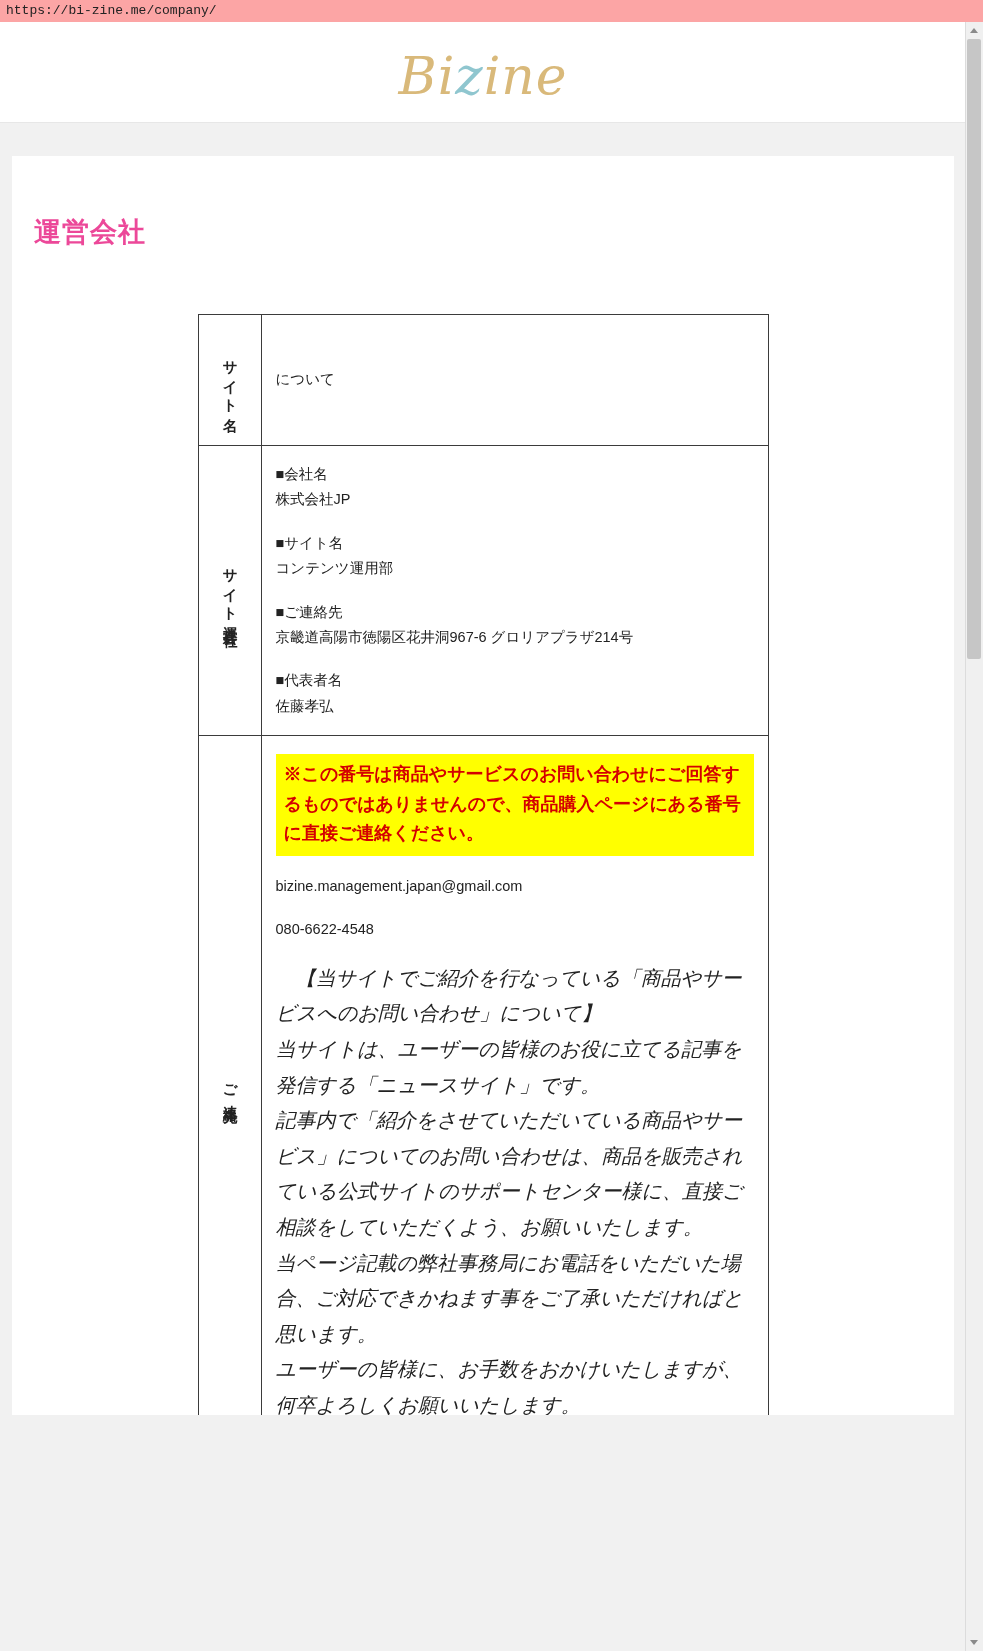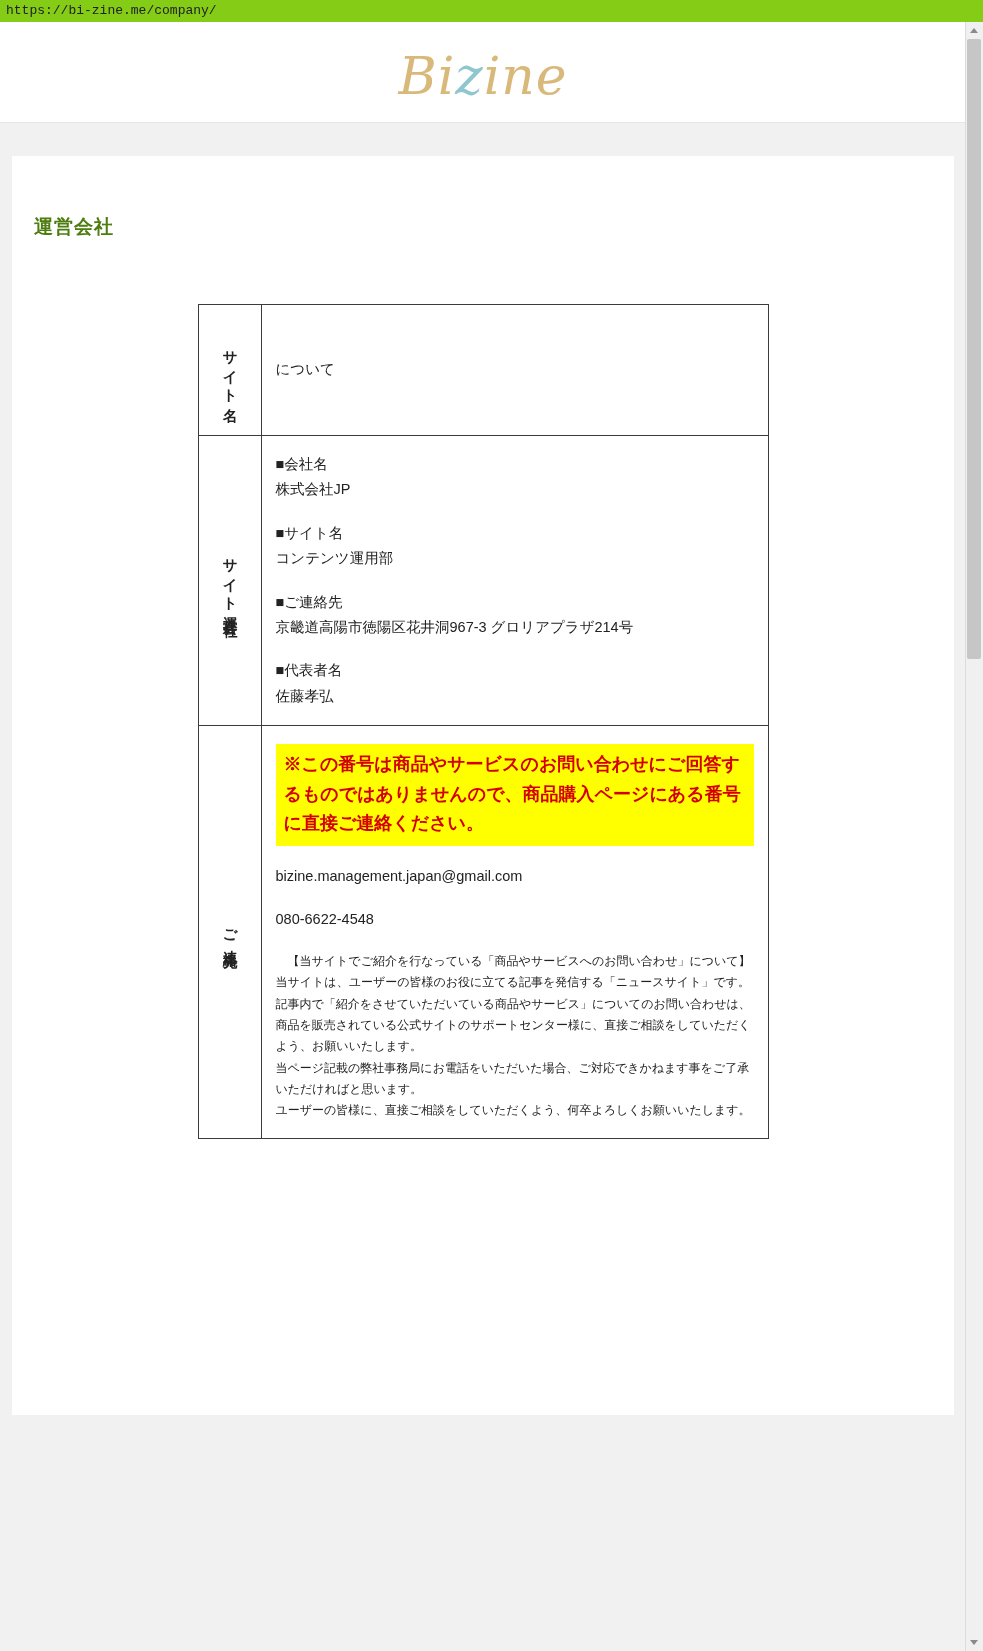--- a/index.html
+++ b/index.html
@@ -11,21 +11,21 @@
     width: 983px;
     height: 1651px;
     font-family: "Liberation Sans", sans-serif;
     position: relative;
     overflow: hidden;
   }
 
   
   .urlbar {
     height: 22px;
-    background: #84cc16;
+    background: #fca5a5;
     color: #222222;
     font-family: "Liberation Mono", monospace;
     font-size: 13px;
     line-height: 22px;
     padding-left: 6px;
     white-space: nowrap;
     overflow: hidden;
   }
 
   
@@ -124,23 +124,23 @@
 
   .content-card {
     background: #ffffff;
     margin: 0 12px;
     min-height: 1260px;
     padding: 0;
     position: relative;
   }
 
   .page-title {
-    font-size: 19px;
+    font-size: 27px;
     font-weight: bold;
-    color: #4d7c0f;
+    color: #ec4899;
     padding: 58px 0 0 22px;
     letter-spacing: 1px;
   }
 
   
   table.info {
     border-collapse: collapse;
     margin: 64px auto 0 auto;
     width: 571px;
     table-layout: fixed;
@@ -186,23 +186,24 @@
     padding: 6px 8px 7px 8px;
     margin: 2px 0 18px 0;
   }
   .contact-line {
     margin: 0 0 18px 0;
     font-size: 14.5px;
     color: #222222;
   }
   .para {
     margin: 0;
-    font-size: 12px;
+    font-size: 20px;
     line-height: 1.78;
     color: #222222;
+    font-style: italic;
   }
   .para.indent {
     text-indent: 1em;
   }
 
   .footer-strip {
     position: absolute;
     left: 0;
     top: 1393px;
     width: 966px;
@@ -245,39 +246,39 @@
           <tr>
             <td class="label">
               <span class="vtext">サイト運営会社</span>
             </td>
             <td class="value">
               <div class="blockline">■会社名</div>
               <div class="blockline">株式会社JP</div>
               <div class="blockline gap">■サイト名</div>
               <div class="blockline">コンテンツ運用部</div>
               <div class="blockline gap">■ご連絡先</div>
-              <div class="blockline">京畿道高陽市徳陽区花井洞967-3 グロリアプラザ214号</div>
+              <div class="blockline">京畿道高陽市徳陽区花井洞967-6 グロリアプラザ214号</div>
               <div class="blockline gap">■代表者名</div>
               <div class="blockline">佐藤孝弘</div>
             </td>
           </tr>
 
           <tr>
             <td class="label">
               <span class="vtext">ご連絡先</span>
             </td>
             <td class="value">
               <div class="notice">※この番号は商品やサービスのお問い合わせにご回答するものではありませんので、商品購入ページにある番号に直接ご連絡ください。</div>
               <div class="contact-line">bizine.management.japan@gmail.com</div>
               <div class="contact-line">080-6622-4548</div>
               <p class="para indent">【当サイトでご紹介を行なっている「商品やサービスへのお問い合わせ」について】</p>
               <p class="para">当サイトは、ユーザーの皆様のお役に立てる記事を発信する「ニュースサイト」です。</p>
               <p class="para">記事内で「紹介をさせていただいている商品やサービス」についてのお問い合わせは、商品を販売されている公式サイトのサポートセンター様に、直接ご相談をしていただくよう、お願いいたします。</p>
               <p class="para">当ページ記載の弊社事務局にお電話をいただいた場合、ご対応できかねます事をご了承いただければと思います。</p>
-              <p class="para">ユーザーの皆様に、直接ご相談をしていただくよう、何卒よろしくお願いいたします。</p>
+              <p class="para">ユーザーの皆様に、お手数をおかけいたしますが、何卒よろしくお願いいたします。</p>
             </td>
           </tr>
         </tbody>
       </table>
 
     </div>
 
     <div class="footer-strip"></div>
   </div>
 

